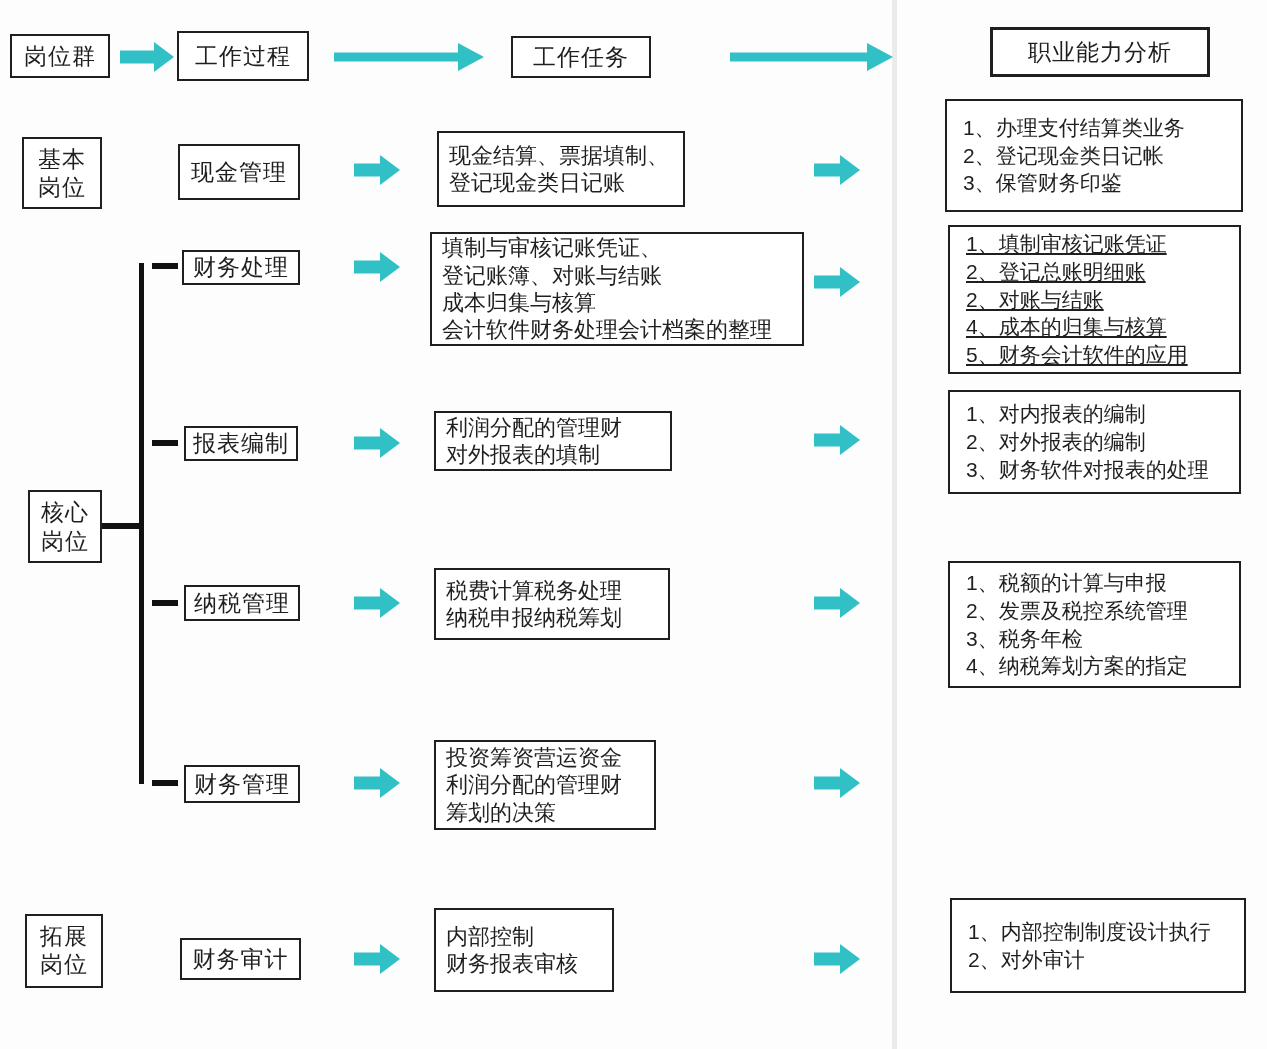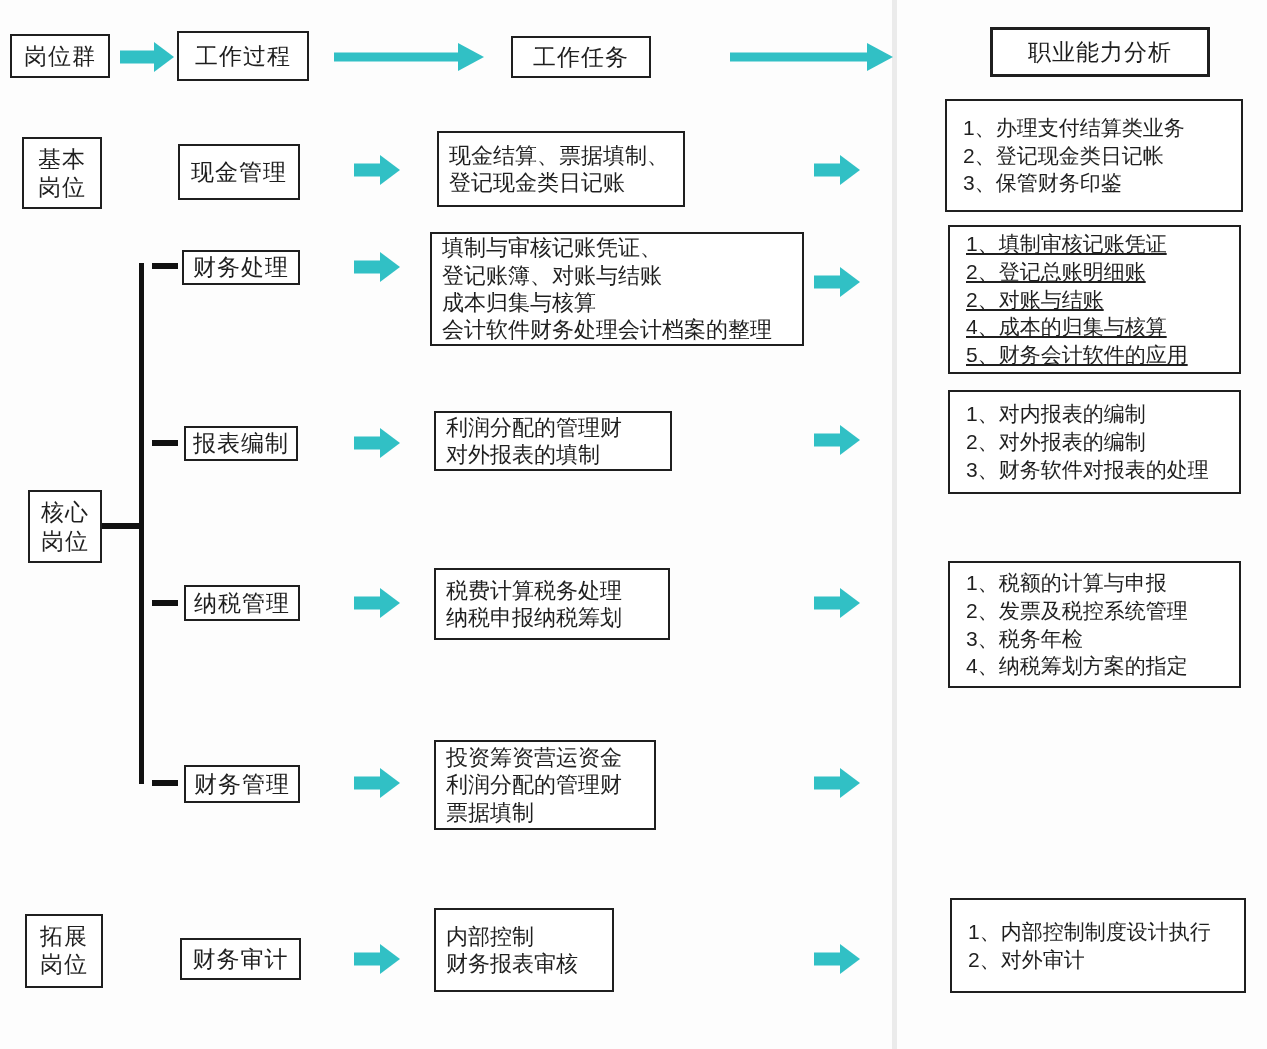--- a/index.html
+++ b/index.html
@@ -179,21 +179,21 @@
   <div class="box" style="left:184px;top:765px;width:116px;height:38px;">
     <span>财务管理</span>
   </div>
   <div class="barrow" style="left:354px;top:768px;width:46px;height:30px;">
     <i class="shaft" style="width:28px"></i>
       <i class="head"></i>
   </div>
   <div class="box tasks" style="left:434px;top:740px;width:222px;height:90px;">
     <div>投资筹资营运资金</div>
     <div>利润分配的管理财</div>
-    <div>票据填制</div>
+    <div>筹划的决策</div>
   </div>
   <div class="barrow" style="left:814px;top:768px;width:46px;height:30px;">
     <i class="shaft" style="width:28px"></i>
       <i class="head"></i>
   </div>
 
   <div class="box" style="left:180px;top:938px;width:121px;height:42px;">
     <span>财务审计</span>
   </div>
   <div class="barrow" style="left:354px;top:944px;width:46px;height:30px;">

